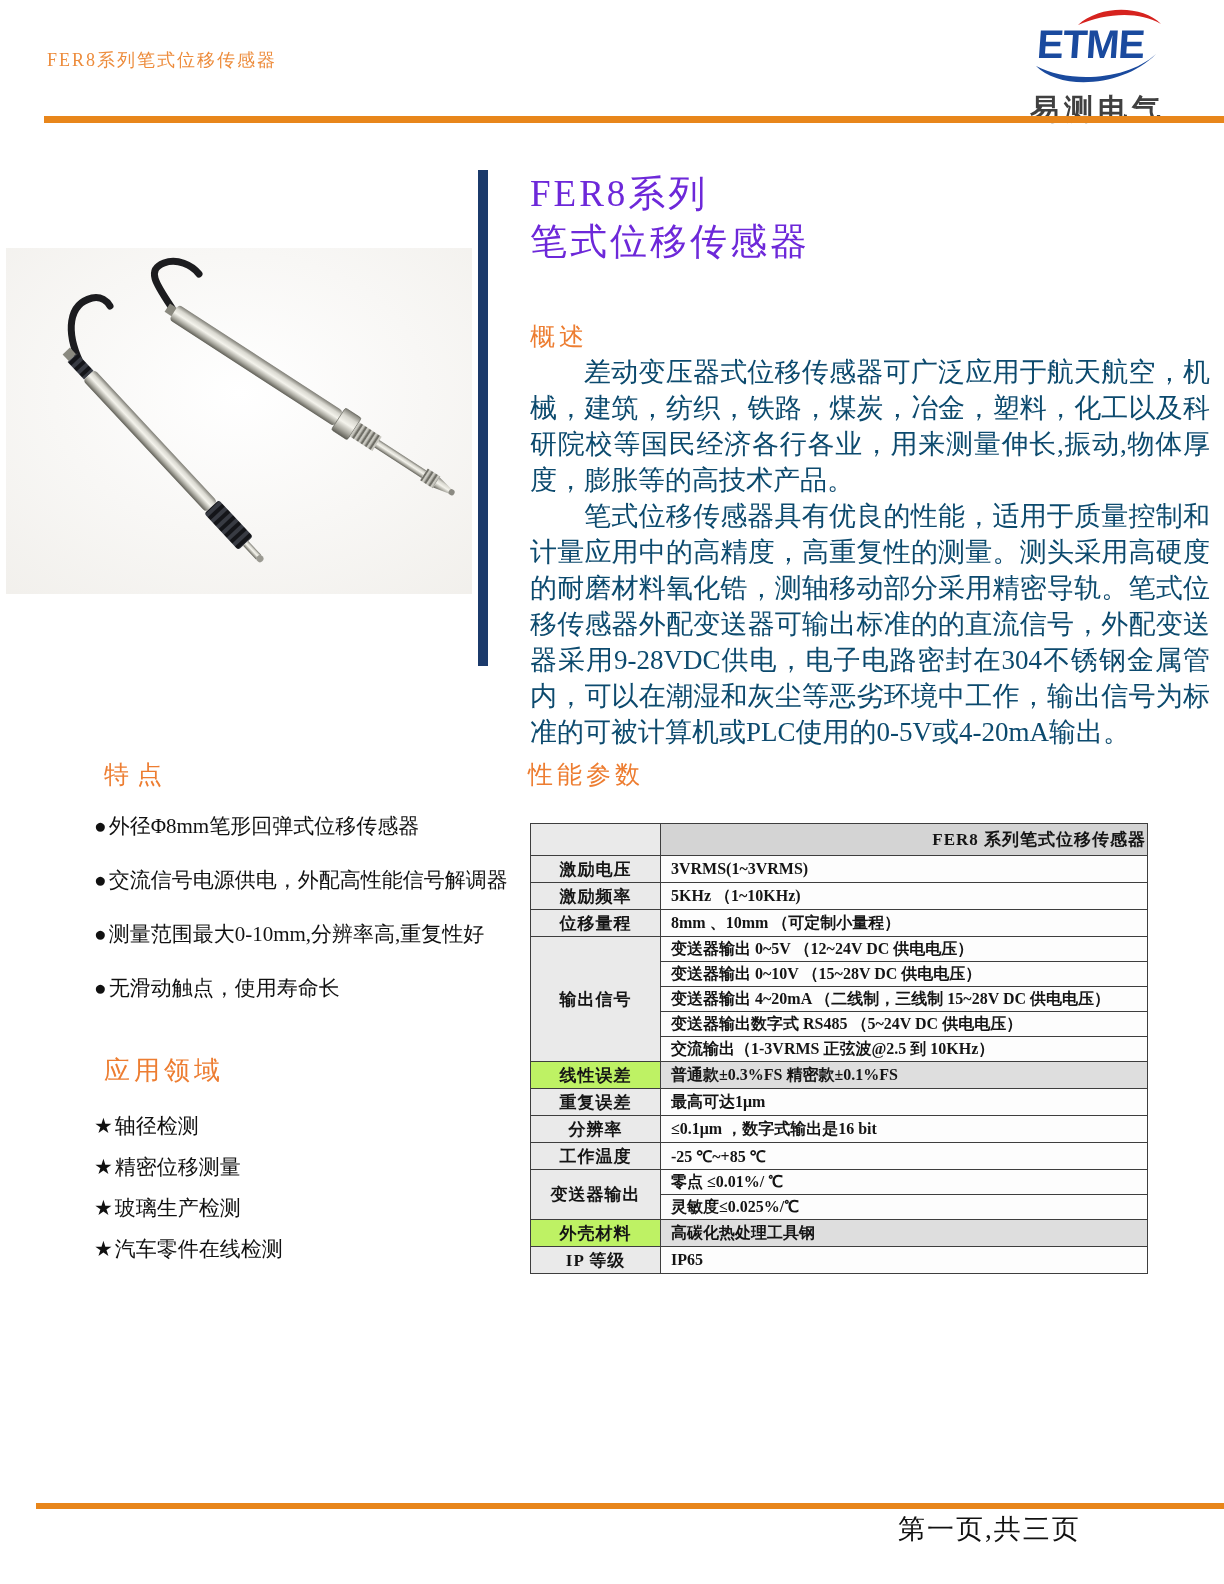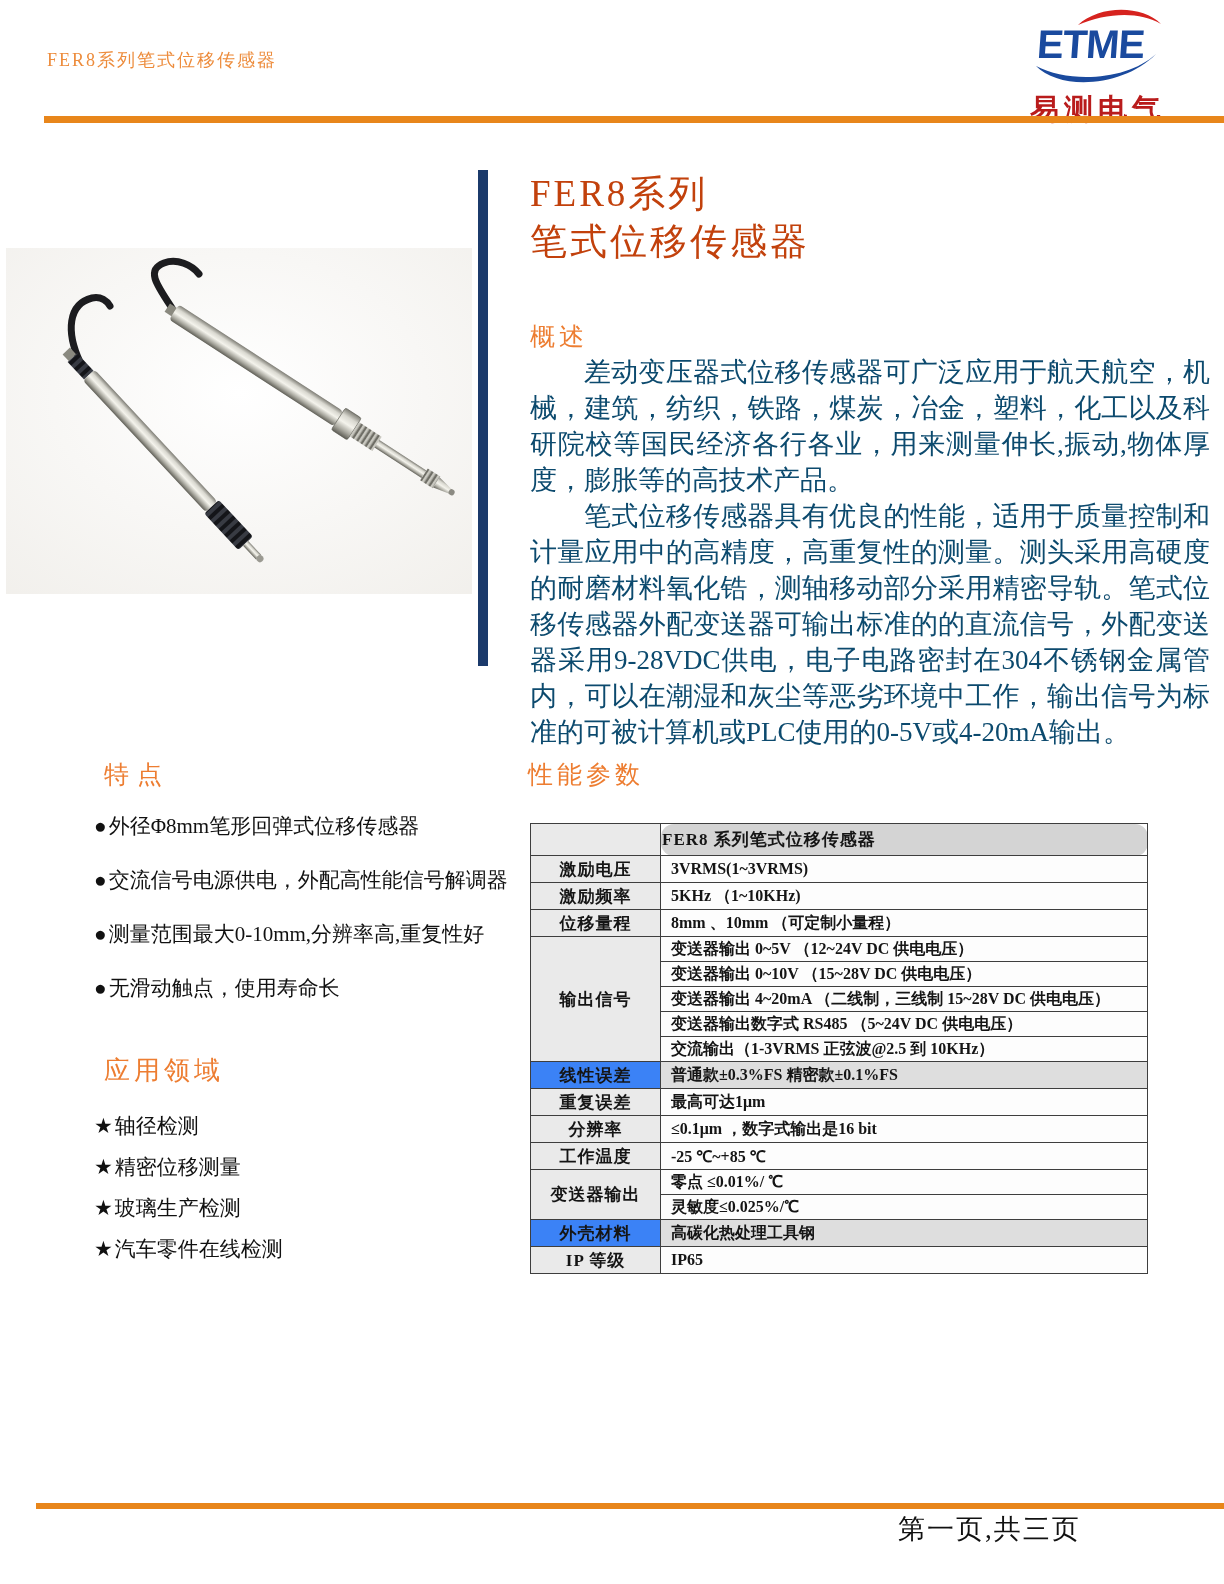--- a/index.html
+++ b/index.html
@@ -4,28 +4,28 @@
 <style>
   html,body{margin:0;padding:0;background:#fff;}
   .page{position:relative;width:1224px;height:1548px;background:#fff;overflow:hidden;
         font-family:"Liberation Serif","DejaVu Serif",serif;color:#151515;}
 
   
   .hdr-left{position:absolute;left:47px;top:48px;font-size:18px;letter-spacing:2px;
             color:#ED8C3C;}
   .logo{position:absolute;left:1026px;top:4px;width:144px;text-align:center;}
   .logo-cn{margin-top:2px;font-family:"Liberation Sans","DejaVu Sans",sans-serif;
-           font-weight:bold;font-size:29px;letter-spacing:5px;color:#b91c1c;white-space:nowrap;}
+           font-weight:bold;font-size:29px;letter-spacing:5px;color:#404040;white-space:nowrap;}
   .rule-top{position:absolute;left:44px;top:116px;width:1180px;height:7px;background:#E8861B;}
 
   
   .photo{position:absolute;left:6px;top:248px;width:466px;height:346px;}
   .blue-bar{position:absolute;left:478px;top:170px;width:10px;height:496px;background:#1B3A6B;}
   .doc-title{position:absolute;left:530px;top:170px;font-size:37px;line-height:48px;
-             color:#c2410c;letter-spacing:3px;}
+             color:#6d28d9;letter-spacing:3px;}
 
   .sec-heading{position:absolute;font-size:25px;color:#ED7D31;letter-spacing:4px;}
   .overview-heading{left:530px;top:320px;}
   .overview-body{position:absolute;left:530px;top:354px;width:680px;font-size:27px;
                  line-height:36px;color:#0c4a6e;}
   .overview-body p{margin:0;text-indent:2em;text-align:justify;}
 
   
   .features-heading{left:104px;top:758px;letter-spacing:8px;font-family:Liberation Mono, monospace;}
   .features-list{position:absolute;left:94px;top:812px;width:400px;font-size:21px;color:#111;}
@@ -33,30 +33,30 @@
   .apps-heading{left:104px;top:1053px;font-size:26px;}
   .apps-list{position:absolute;left:94px;top:1112px;width:400px;font-size:21px;color:#111;}
   .apps-list .li{margin-bottom:13px;white-space:nowrap;}
   .bullet{margin-right:2px;}
 
   
   .specs-heading{left:528px;top:758px;}
   .specs-table{position:absolute;left:530px;top:823px;width:618px;border-collapse:collapse;
                table-layout:fixed;}
   .specs-table td{border:1px solid #3e3e3e;overflow:hidden;}
-  .specs-table .hdr{height:29px;background:#d4d4d4;text-align:left;font-weight:bold;
-                    font-size:17px;letter-spacing:1px;border-radius:13px;}
+  .specs-table .hdr{height:29px;background:#d4d4d4;text-align:right;font-weight:bold;
+                    font-size:17px;letter-spacing:1px;}
   .specs-table .corner{background:#d4d4d4;}
   .specs-table .lbl{width:127px;background:#eaeaea;text-align:center;font-size:17px;
                     font-weight:600;letter-spacing:1px;height:24px;}
   .specs-table .val{background:#fdfdfd;font-family:Liberation Serif, serif;
                     font-weight:bold;font-size:16px;padding:0 0 0 10px;height:24px;
                     white-space:nowrap;}
   .specs-table tr.shade .val{background:#dedede;}
-  .specs-table tr.shade .lbl{background:#3b82f6;}
+  .specs-table tr.shade .lbl{background:#bef264;}
 
   
   .rule-bottom{position:absolute;left:36px;top:1503px;width:1188px;height:6px;background:#E8861B;}
   .footer-text{position:absolute;left:898px;top:1511px;font-size:27px;letter-spacing:2px;color:#111;}
 </style>
 </head>
 <body>
 
 <div class="page">
 

